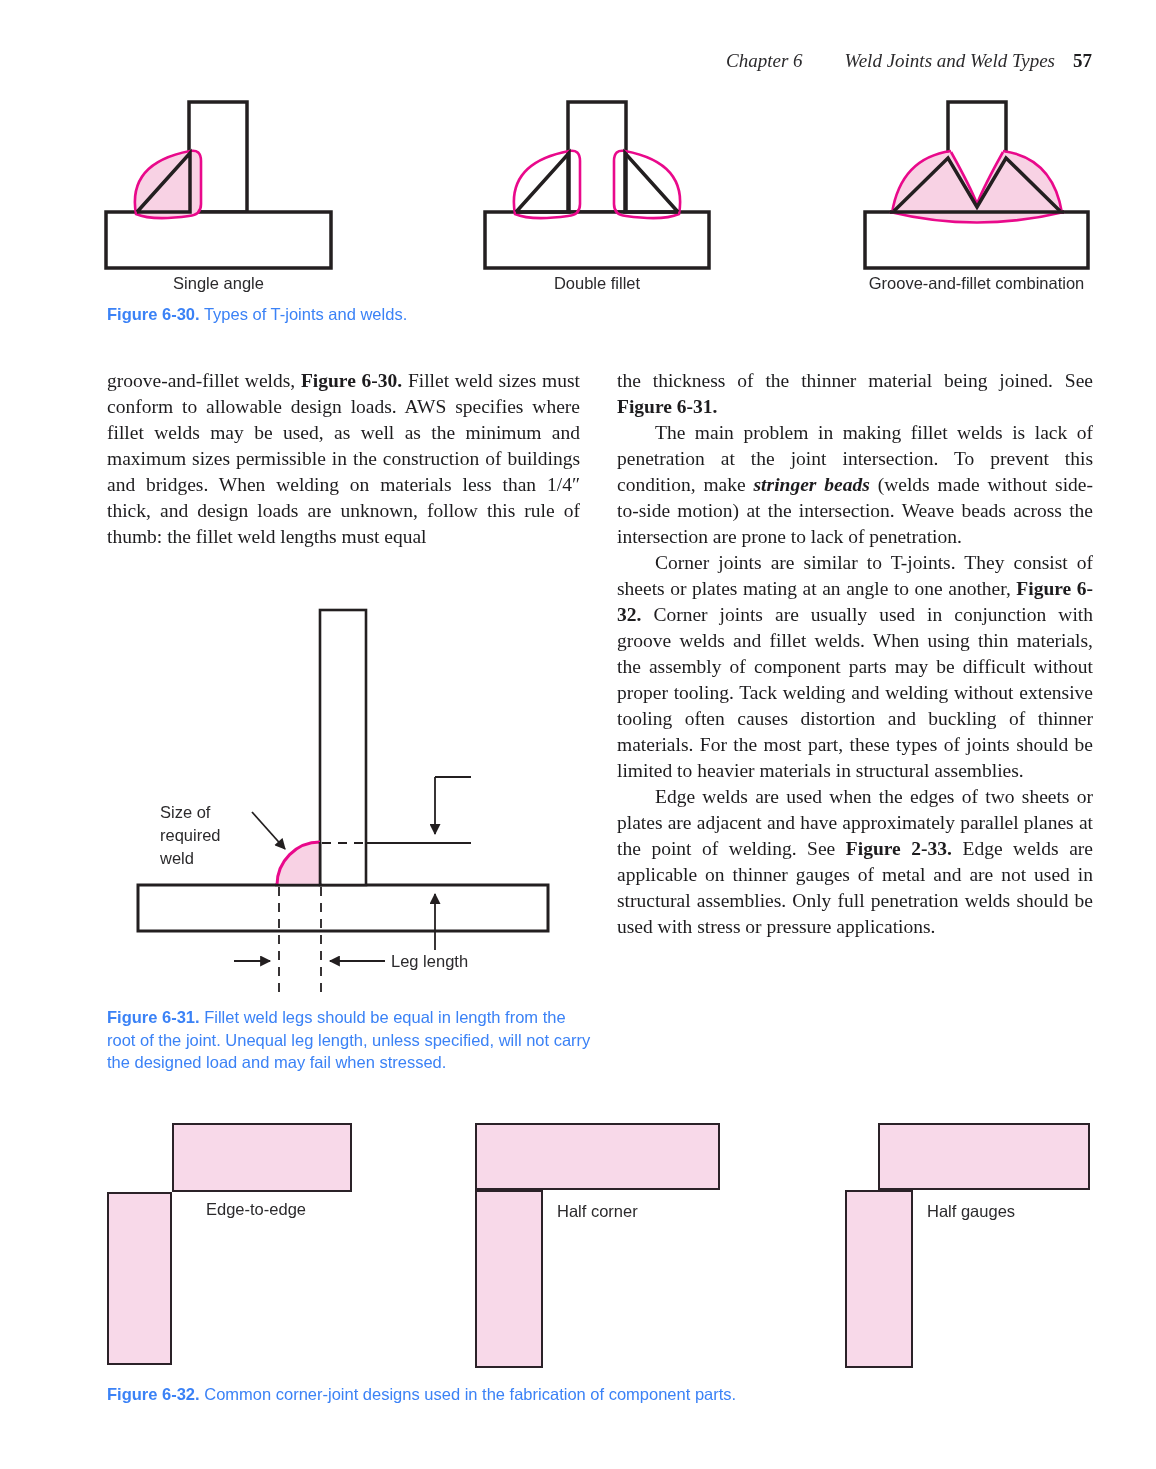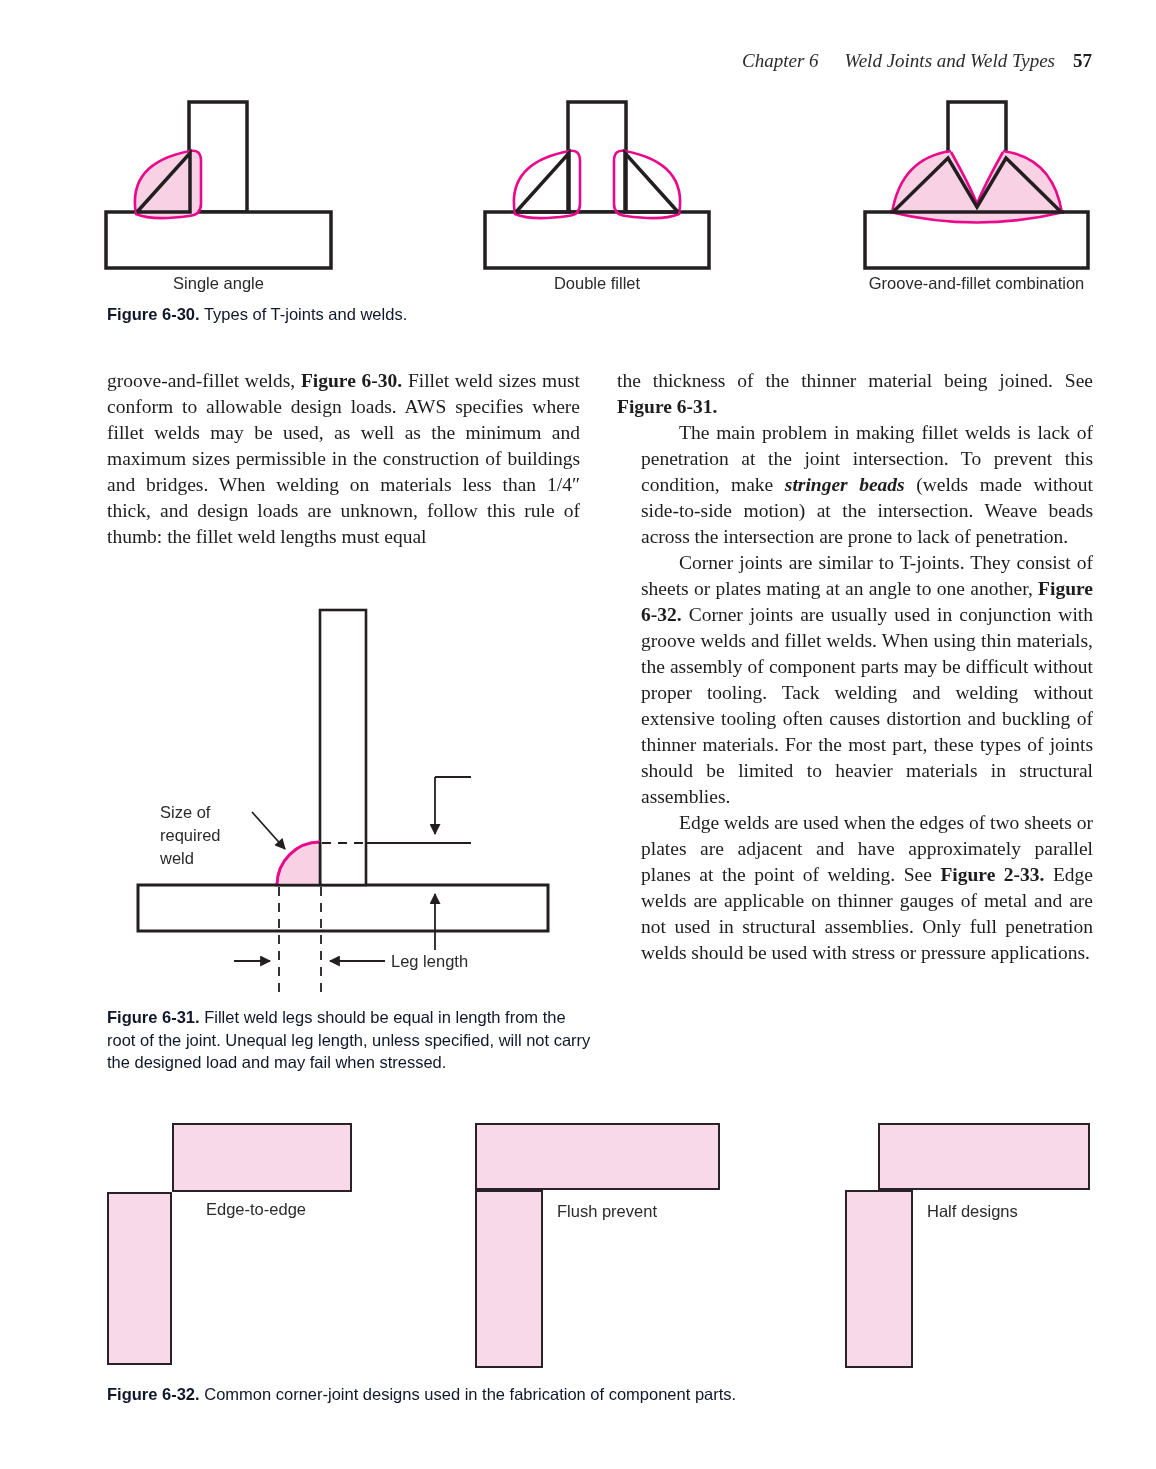--- a/index.html
+++ b/index.html
@@ -8,39 +8,39 @@
     background:#ffffff;
     font-family:"Liberation Serif", serif;
     color:#1d1c1e;
   }
   .abs{position:absolute;}
   
   .running-head{
     position:absolute;top:50px;right:64px;
     font-size:19px;font-style:italic;color:#2b2a2c;white-space:nowrap;
   }
-  .running-head .chap{margin-right:26px;}
+  .running-head .chap{margin-right:42px;}
   .running-head .pagenum{font-style:normal;font-weight:bold;margin-left:18px;color:#1d1c1e;}
   
   .col{position:absolute;top:368px;}
   .col p{margin:0;text-align:justify;font-size:19.5px;line-height:26px;}
-  .col p.ind{text-indent:38px;margin-left:24px;}
+  .col p.ind{text-indent:38px;}
   .col h3{
     font-family:"Liberation Sans", sans-serif;
     font-size:19.5px;line-height:24px;margin:21px 0 7px 0;color:#232124;
     text-align:left;letter-spacing:0.1px;
   }
   .col-left{left:107px;width:473px;}
   .col-right{left:617px;width:476px;}
   strong{font-weight:bold;}
   .bi{font-weight:bold;font-style:italic;}
   
   .caption{
     position:absolute;font-family:"Liberation Sans", sans-serif;
-    font-size:16.5px;line-height:22.5px;color:#0f172a;text-align:left;
+    font-size:16.5px;line-height:22.5px;color:#3b82f6;text-align:left;
   }
   .caption b{font-weight:bold;}
   .fig-label{
     position:absolute;font-family:"Liberation Sans", sans-serif;
     font-size:16.5px;color:#2b2a2c;text-align:center;
   }
   
   .plate-rect{
     position:absolute;box-sizing:border-box;
     background:#f8d9e9;border:2.5px solid #2b2228;
@@ -153,21 +153,21 @@
   <p class="ind"><span>Corner joints are similar to T-joints. They consist of sheets or plates mating at an angle to one another, </span><strong>Figure 6-32.</strong><span> Corner joints are usually used in conjunction with groove welds and fillet welds. When using thin materials, the assembly of component parts may be difficult without proper tooling. Tack welding and welding without extensive tooling often causes distortion and buckling of thinner materials. For the most part, these types of joints should be limited to heavier materials in structural assemblies.</span></p>
   <p class="ind"><span>Edge welds are used when the edges of two sheets or plates are adjacent and have approximately parallel planes at the point of welding. See </span><strong>Figure 2-33.</strong><span> Edge welds are applicable on thinner gauges of metal and are not used in structural assemblies. Only full penetration welds should be used with stress or pressure applications.</span></p>
 </div>
 
 <div class="plate-rect" style="left:172px;top:1123px;width:180px;height:69px;"></div>
 <div class="plate-rect" style="left:107px;top:1192px;width:65px;height:173px;"></div>
 <div class="fig-label" style="left:186px;top:1200px;margin-left:20px;">Edge-to-edge</div>
 
 <div class="plate-rect" style="left:475px;top:1123px;width:245px;height:67px;"></div>
 <div class="plate-rect" style="left:475px;top:1190px;width:68px;height:178px;"></div>
-<div class="fig-label" style="left:557px;top:1202px;">Flush prevent</div>
+<div class="fig-label" style="left:557px;top:1202px;">Half corner</div>
 
 <div class="plate-rect" style="left:878px;top:1123px;width:212px;height:67px;"></div>
 <div class="plate-rect" style="left:845px;top:1190px;width:68px;height:178px;"></div>
-<div class="fig-label" style="left:927px;top:1202px;">Half designs</div>
+<div class="fig-label" style="left:927px;top:1202px;">Half gauges</div>
 
 <div class="caption" style="left:107px;top:1383px;width:780px;">
   <b>Figure 6-32.</b><span> Common corner-joint designs used in the fabrication of component parts.</span>
 </div>
 
 </body></html>

